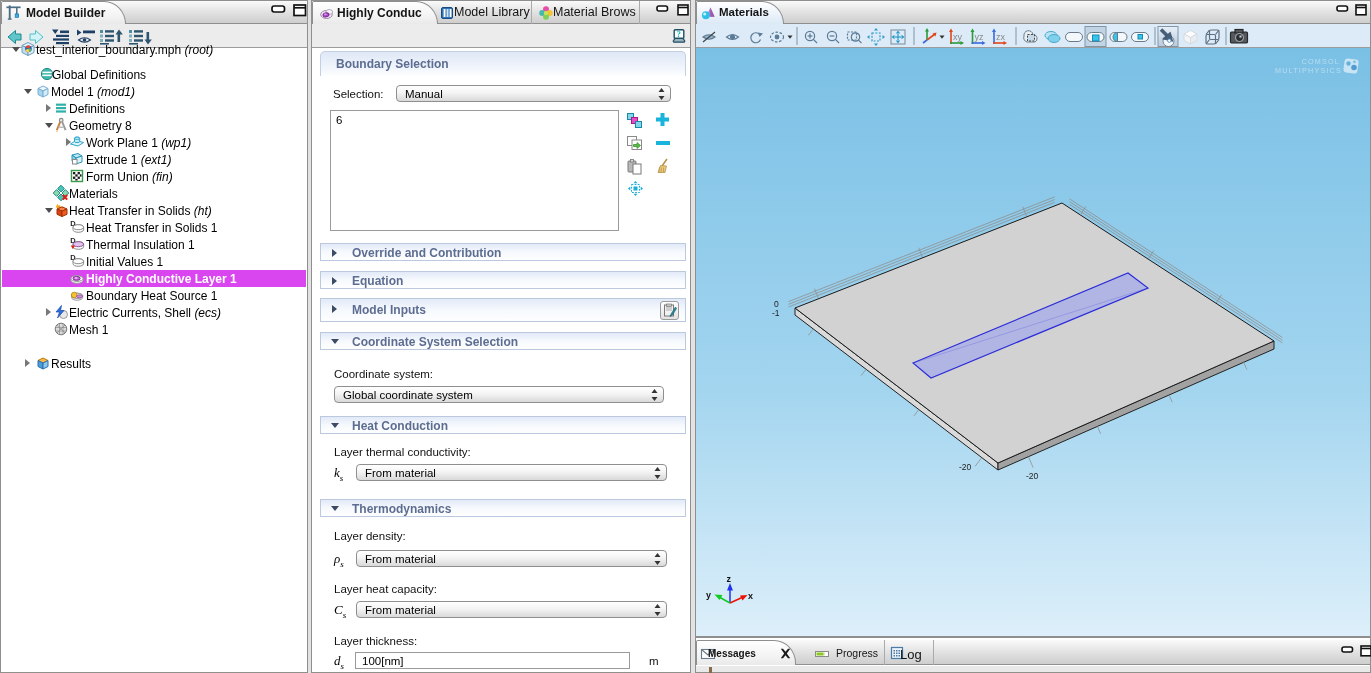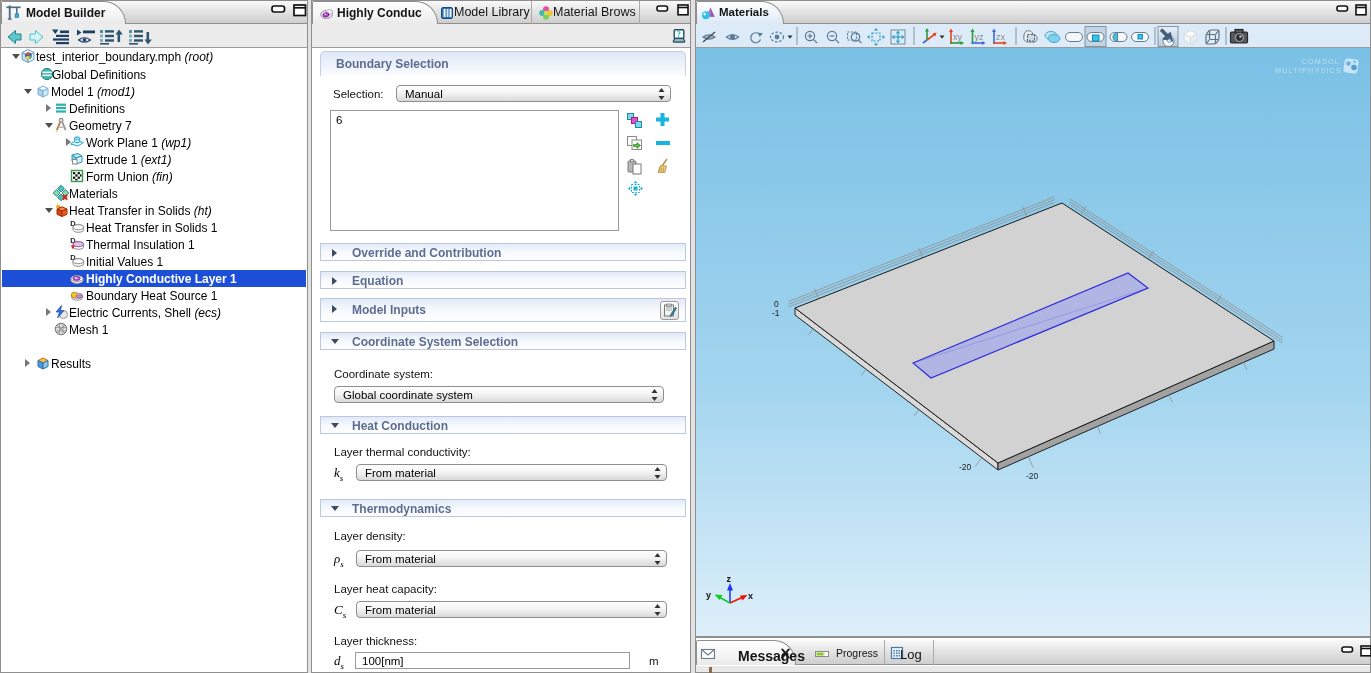--- a/index.html
+++ b/index.html
@@ -13,21 +13,21 @@
 .tab.sel{background:linear-gradient(#ffffff,#f2f2f2 70%,#e9e9e9);border:1px solid #8f8f8f;border-bottom:none;border-radius:2px 22px 0 0/2px 23px 0 0}
 .tab.unsel{border-right:1px solid #aaa}
 .tab .tl{position:absolute;top:4px;font-weight:700;font-size:12px}
 .tab.unsel .tl{font-weight:400;font-size:12.5px}
 .wbtn{position:absolute}
 .tri-e{width:0;height:0;border-top:4px solid transparent;border-bottom:4px solid transparent;border-left:5px solid #777;position:absolute}
 .tri-s{width:0;height:0;border-left:4px solid transparent;border-right:4px solid transparent;border-top:5px solid #4d4d4d;position:absolute}
 
 .row{position:absolute;left:1px;right:1px;height:17px;white-space:nowrap}
 .row .lbl{position:absolute;top:2px;font-size:12px;color:#000}
-.row.sel{background:#1d4ed8}
+.row.sel{background:#d946ef}
 .row.sel .lbl{color:#fff;font-weight:700}
 .ic{position:absolute;width:16px;height:16px}
 
 .slabel{position:absolute;font-size:11.5px;color:#111}
 .combo{position:absolute;height:17px;border:1px solid #8f8f8f;border-radius:4px;background:linear-gradient(#ffffff,#f4f4f4 45%,#d9d9d9);font-size:11.5px;color:#000}
 .combo .ct{position:absolute;left:8px;top:2px}
 .combo .ar{position:absolute;right:5px;top:2px;width:7px;height:12px}
 .secbar{position:absolute;left:8px;width:366px;height:18px;border:1px solid #bcc8dd;border-radius:0;background:linear-gradient(#e2eaf8,#f6f9fd 50%,#fefeff)}
 .secbar .t{position:absolute;left:31px;top:2px;font-size:12px;font-weight:700;color:#5d6d91}
 .math{font-family:"Liberation Serif",serif;font-style:italic;font-size:13px;color:#000}
@@ -273,21 +273,21 @@
           <rect x="127" y="5.8" width="9" height="2.4"></rect>
           <rect x="122" y="10" width="3" height="3" fill="#7fb0bc"></rect>
           <rect x="127" y="10.3" width="9" height="2.4"></rect>
           <rect x="122" y="14" width="9" height="1.6"></rect>
           <rect x="139.5" y="3" width="2.6" height="9"></rect>
           <polygon points="137.5,10.5 144.8,10.5 141,15.5"></polygon>
         </g>
   </svg>
  </div>
  <div class="abs" style="left:0;top:48px;right:0;bottom:0;background:#fff"></div>
-<div class="row" style="top:47px">
+<div class="row" style="top:40px">
       <div class="tri-s" style="left:10px;top:6px"></div>
       <svg class="ic" style="left:18px;top:0px">
         <use href="#i-mph"></use>
       </svg>
       <div class="lbl" style="left:34px">test_interior_boundary.mph <i>(root)</i></div>
     </div>
 <div class="row" style="top:65px">
       <svg class="ic" style="left:37px;top:0px">
         <use href="#i-gd"></use>
       </svg>
@@ -305,21 +305,21 @@
       <svg class="ic" style="left:51px;top:0px">
         <use href="#i-def"></use>
       </svg>
       <div class="lbl" style="left:67px">Definitions</div>
     </div>
 <div class="row" style="top:116px">
       <div class="tri-s" style="left:43px;top:6px"></div>
       <svg class="ic" style="left:51px;top:0px">
         <use href="#i-geom"></use>
       </svg>
-      <div class="lbl" style="left:67px">Geometry 7</div>
+      <div class="lbl" style="left:67px">Geometry 8</div>
     </div>
 <div class="row" style="top:133px">
       <div class="tri-e" style="left:64px;top:4px"></div>
       <svg class="ic" style="left:67px;top:0px">
         <use href="#i-wp"></use>
       </svg>
       <div class="lbl" style="left:84px">Work Plane 1 <i>(wp1)</i></div>
     </div>
 <div class="row" style="top:150px">
       <svg class="ic" style="left:67px;top:0px">
@@ -817,21 +817,21 @@
 </g>
 </svg>
 </div>
 
 <div class="panel" id="p4" style="left:695px;top:637px;width:676px;height:36px;border-top:1px solid #8f8f8f">
  <div class="tabbar" style="top:2px;height:25px">
   <div class="tab sel" style="left:0;width:100px;height:25px">
     <svg class="ic" style="left:3px;top:5px">
           <use href="#i-env"></use>
         </svg>
-    <div class="tl" style="left:41px;top:7px;font-size:14px">Messages</div>
+    <div class="tl" style="left:11px;top:7px;font-size:10px">Messages</div>
     <svg class="abs" style="left:83px;top:7px" width="11" height="11" viewBox="0 0 11 11">
           <path d="M0.8 0.8 L3 0.8 L5.5 3.8 L8 0.8 L10.2 0.8 L6.8 5.5 L10.2 10.2 L8 10.2 L5.5 7.2 L3 10.2 L0.8 10.2 L4.2 5.5 Z" fill="#1a1a1a"></path>
         </svg>
   </div>
   <div class="tab unsel" style="left:116px;width:73px;height:25px">
     <svg class="ic" style="left:2px;top:6px">
           <use href="#i-prog"></use>
         </svg>
     <div class="tl" style="left:24px;top:7px;font-size:10.5px">Progress</div>
   </div>

